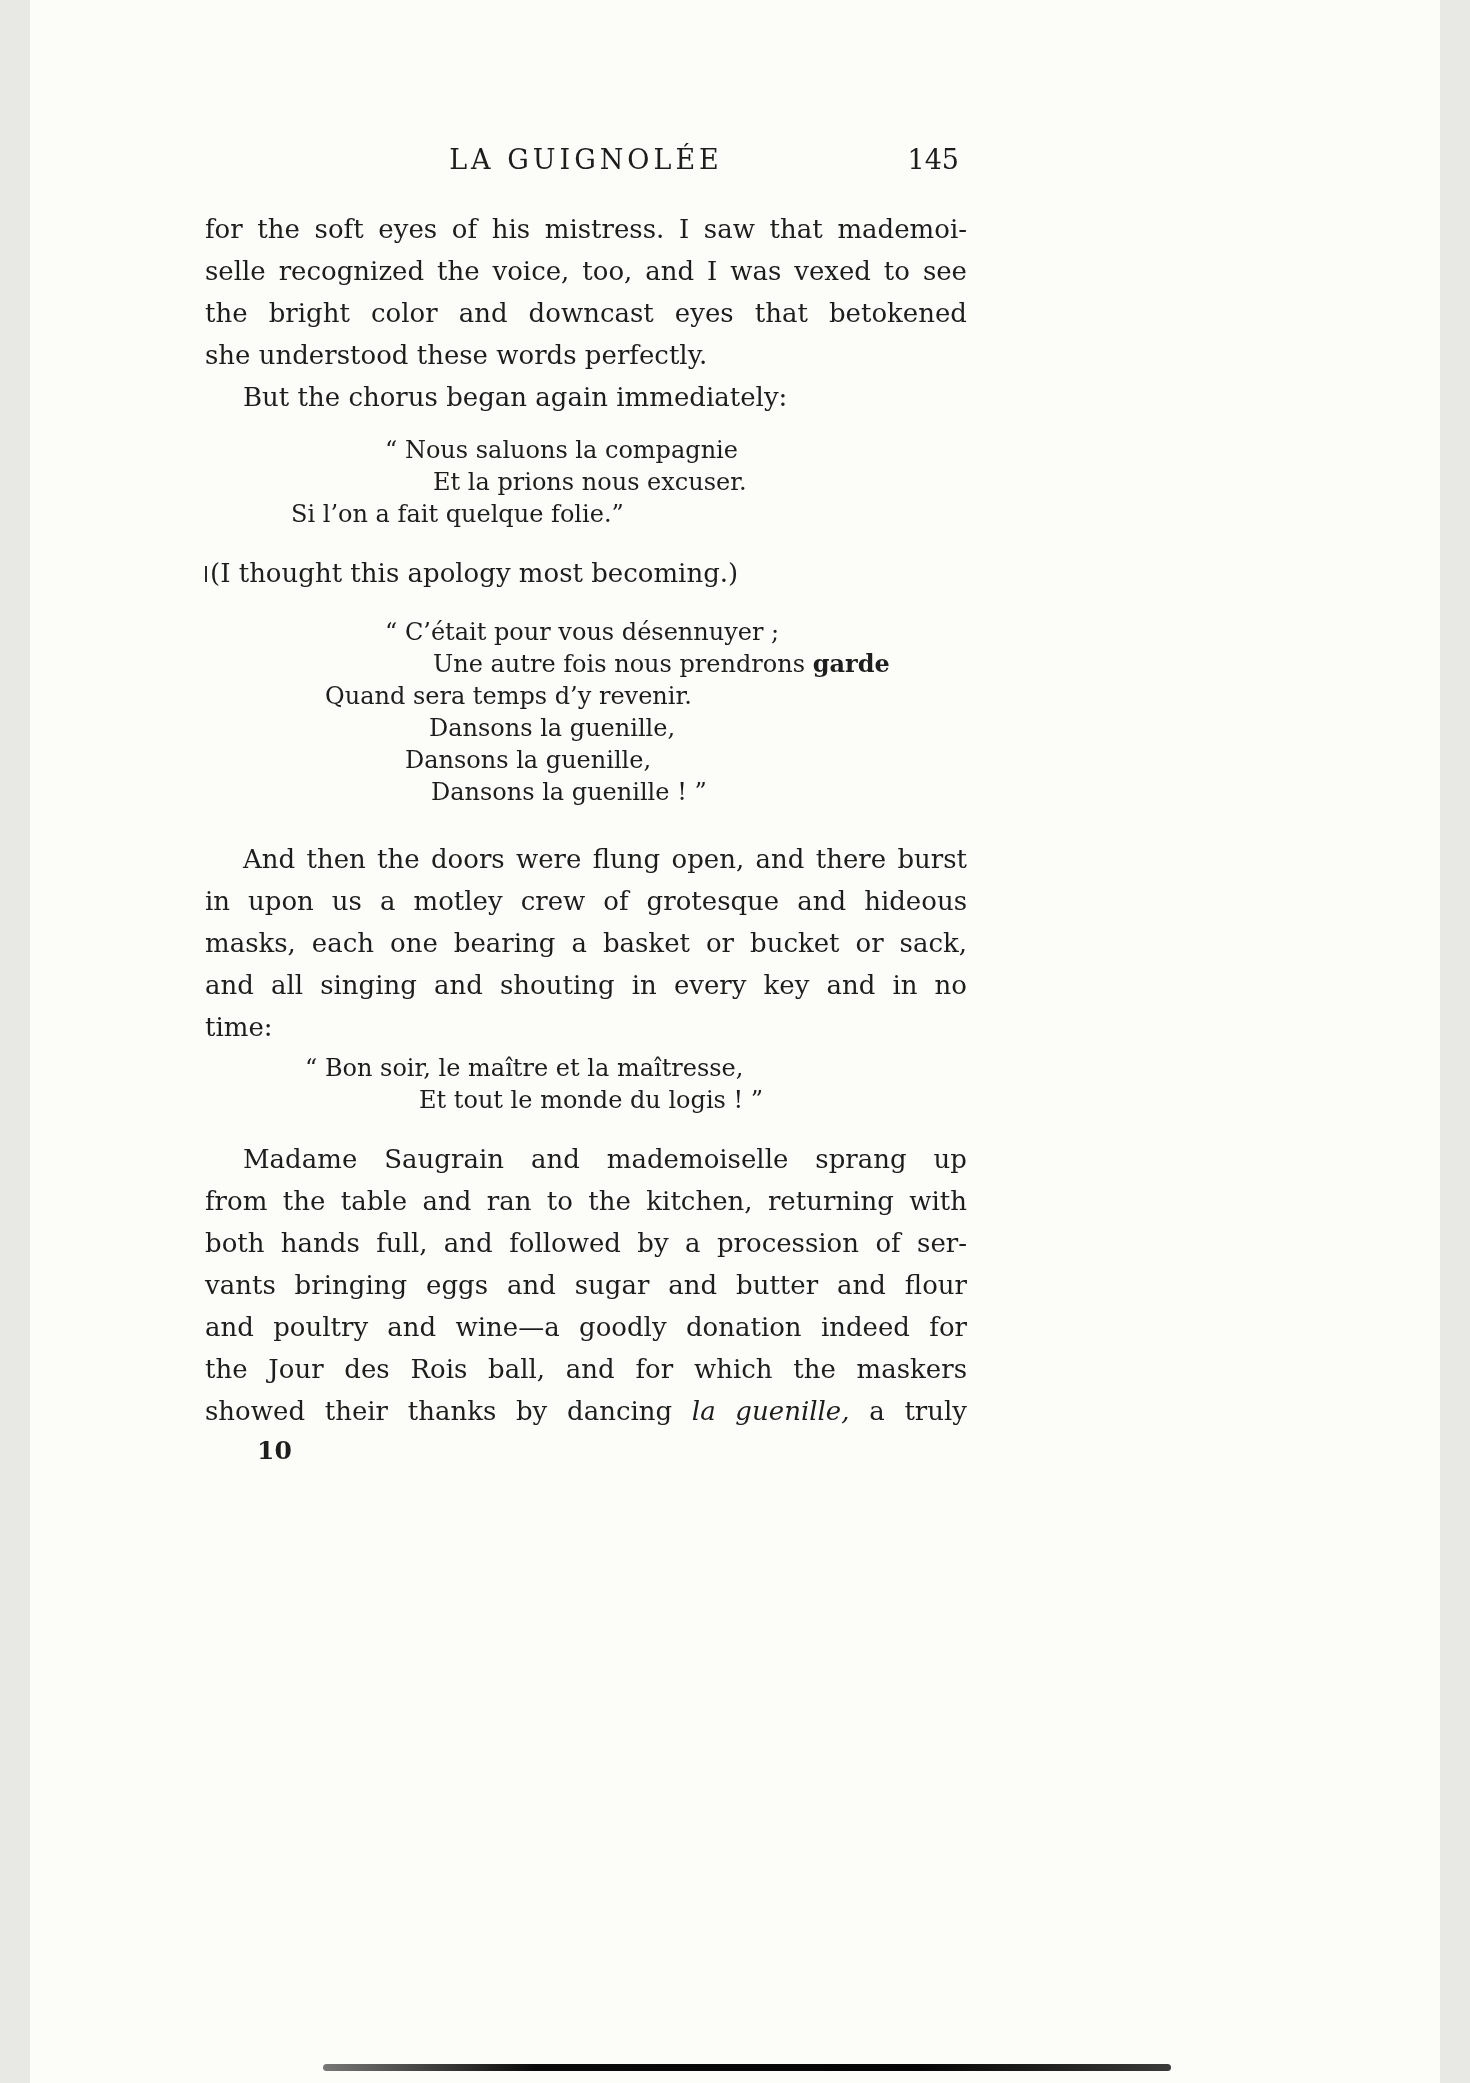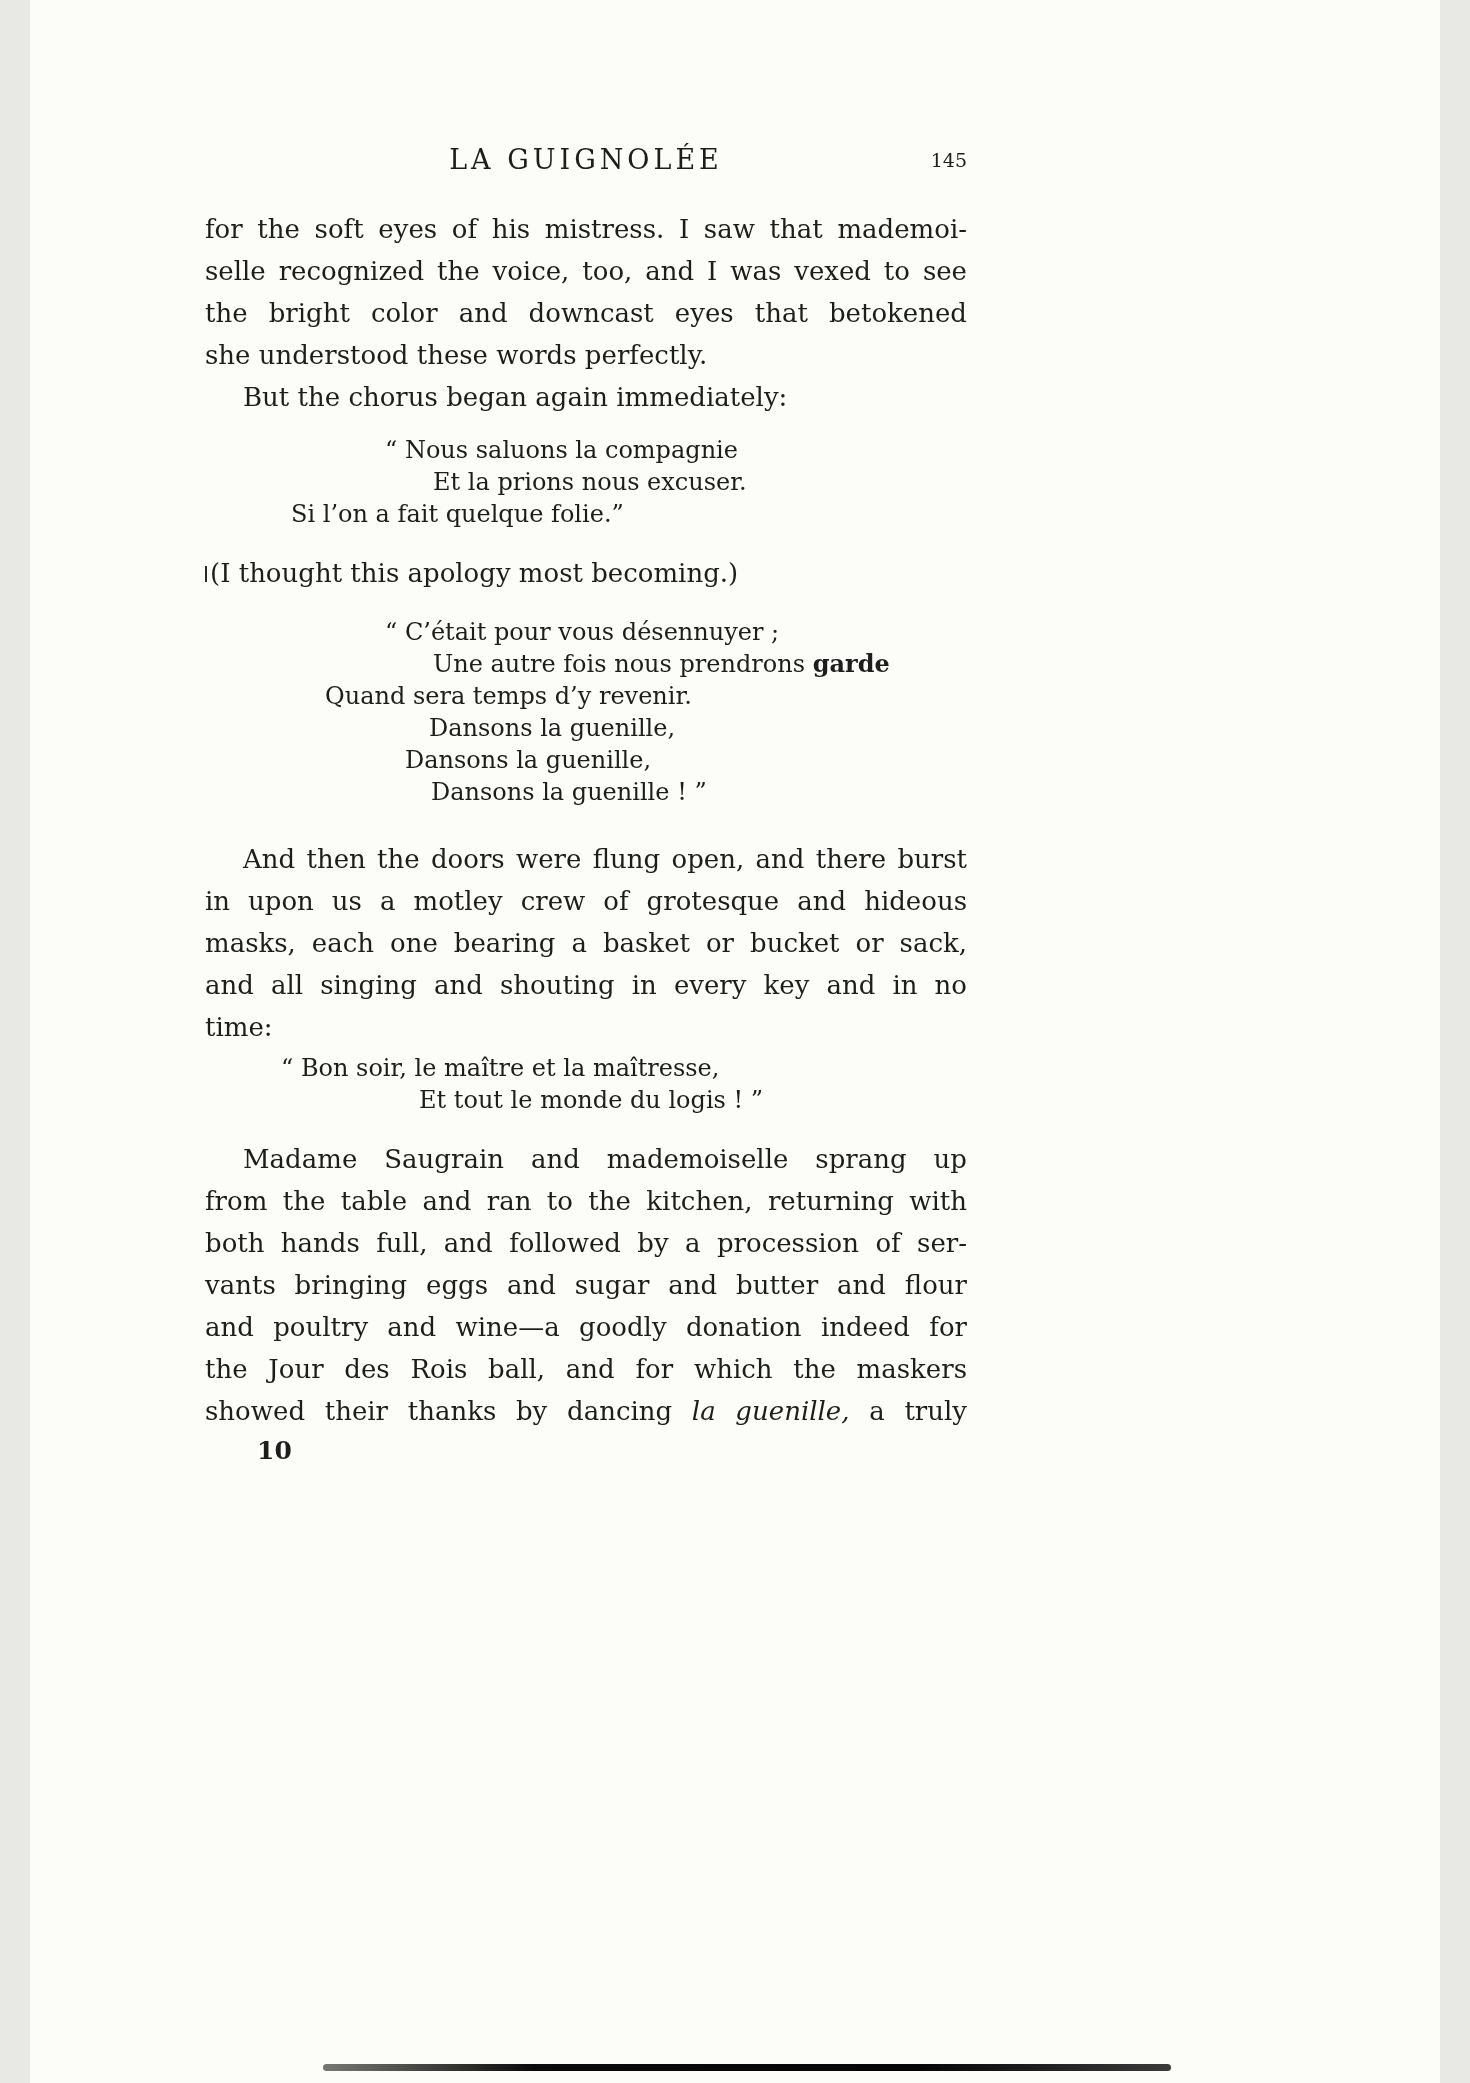--- a/index.html
+++ b/index.html
@@ -27,23 +27,23 @@
   }
   .running-title {
     display: block;
     text-align: center;
     font-size: 27px;
     letter-spacing: 4px;
     line-height: 44px;
   }
   .page-num {
     position: absolute;
-    right: 0;
+    right: 8px;
     top: 0;
-    font-size: 19px;
+    font-size: 27px;
     line-height: 44px;
   }
   .bl {
     font-size: 26px;
     line-height: 42px;
     text-align: justify;
     text-align-last: justify;
     white-space: nowrap;
   }
   .bl.last { text-align-last: left; }
@@ -124,21 +124,21 @@
 
     <div class="gap-lg">
       <div class="bl indent">And then the doors were flung open, and there burst</div>
       <div class="bl">in upon us a motley crew of grotesque and hideous</div>
       <div class="bl">masks, each one bearing a basket or bucket or sack,</div>
       <div class="bl">and all singing and shouting in every key and in no</div>
       <div class="bl last">time:</div>
     </div>
 
     <div class="verse" style="margin-top:4px">
-      <div class="vl" style="margin-left:76px">“ Bon soir, le maître et la maîtresse,</div>
+      <div class="vl" style="margin-left:100px">“ Bon soir, le maître et la maîtresse,</div>
       <div class="vl" style="margin-left:214px">Et tout le monde du logis ! ”</div>
     </div>
 
     <div class="gap-md">
       <div class="bl indent">Madame Saugrain and mademoiselle sprang up</div>
       <div class="bl">from the table and ran to the kitchen, returning with</div>
       <div class="bl">both hands full, and followed by a procession of ser-</div>
       <div class="bl">vants bringing eggs and sugar and butter and flour</div>
       <div class="bl">and poultry and wine—a goodly donation indeed for</div>
       <div class="bl">the Jour des Rois ball, and for which the maskers</div>

